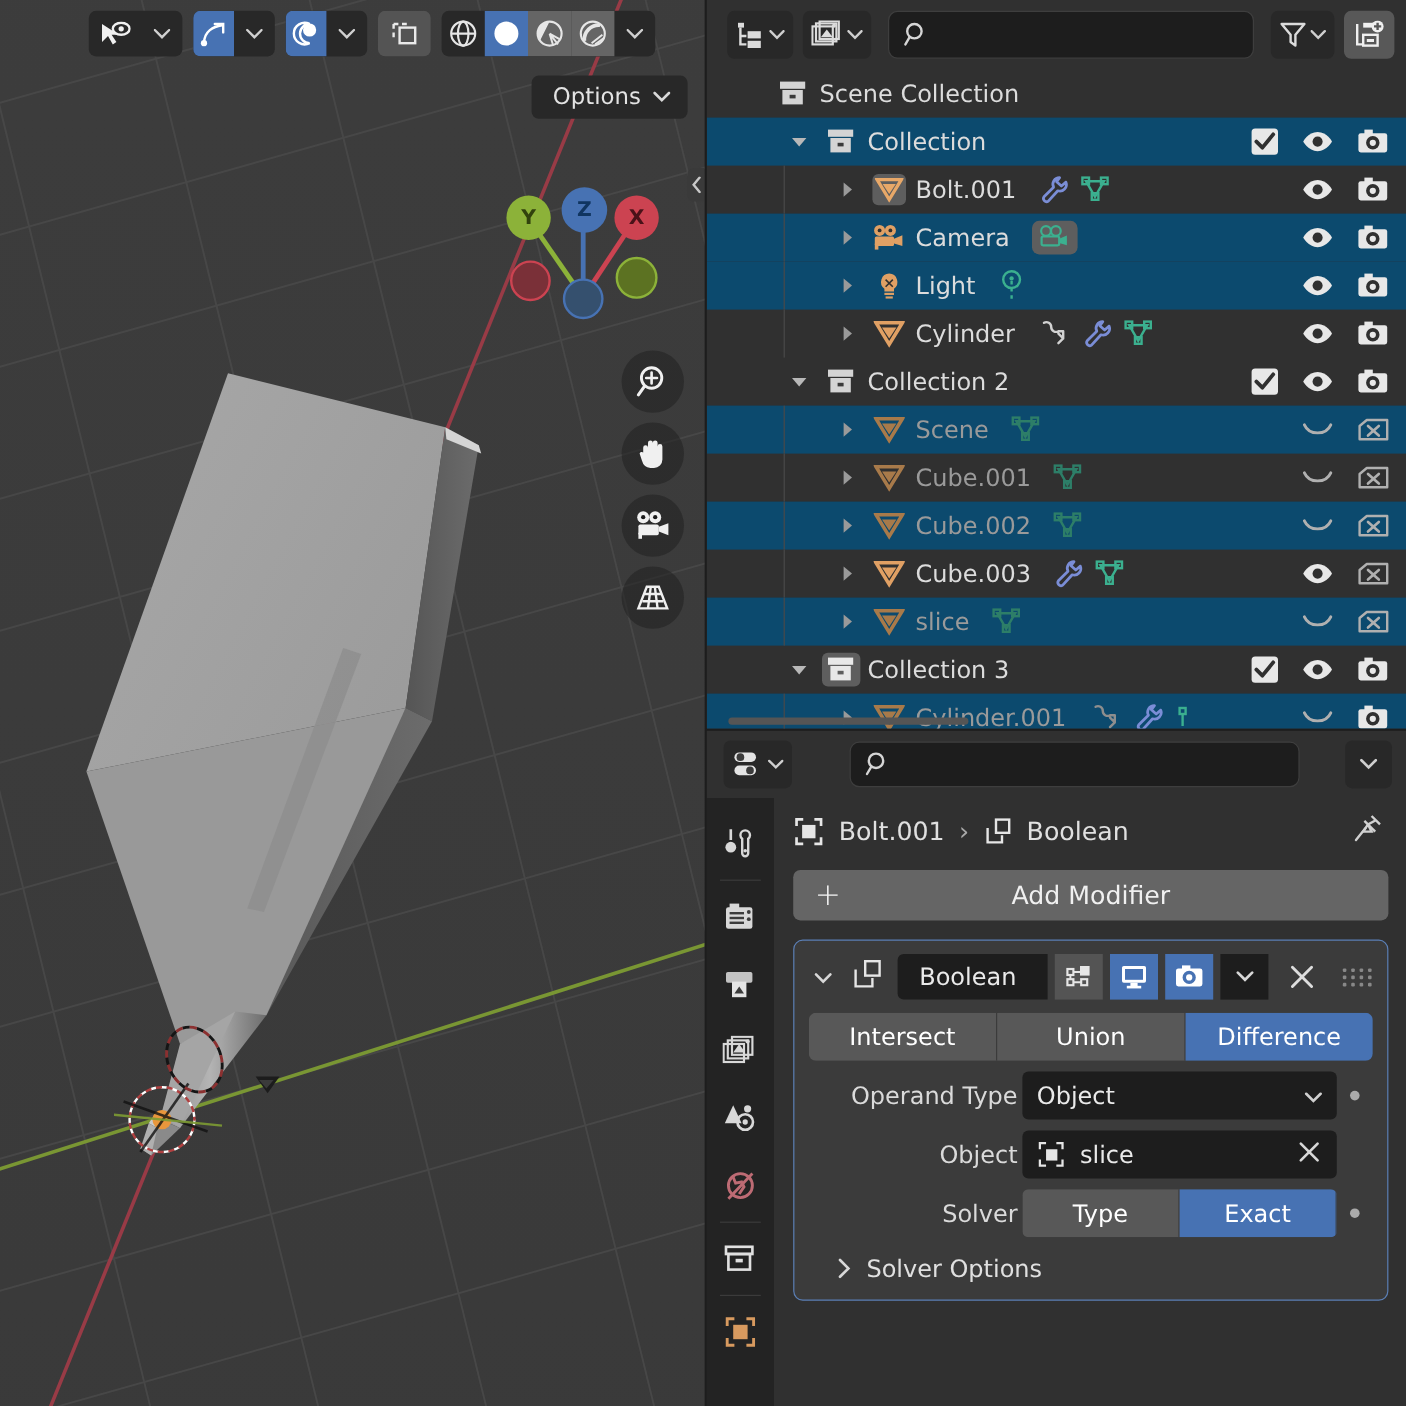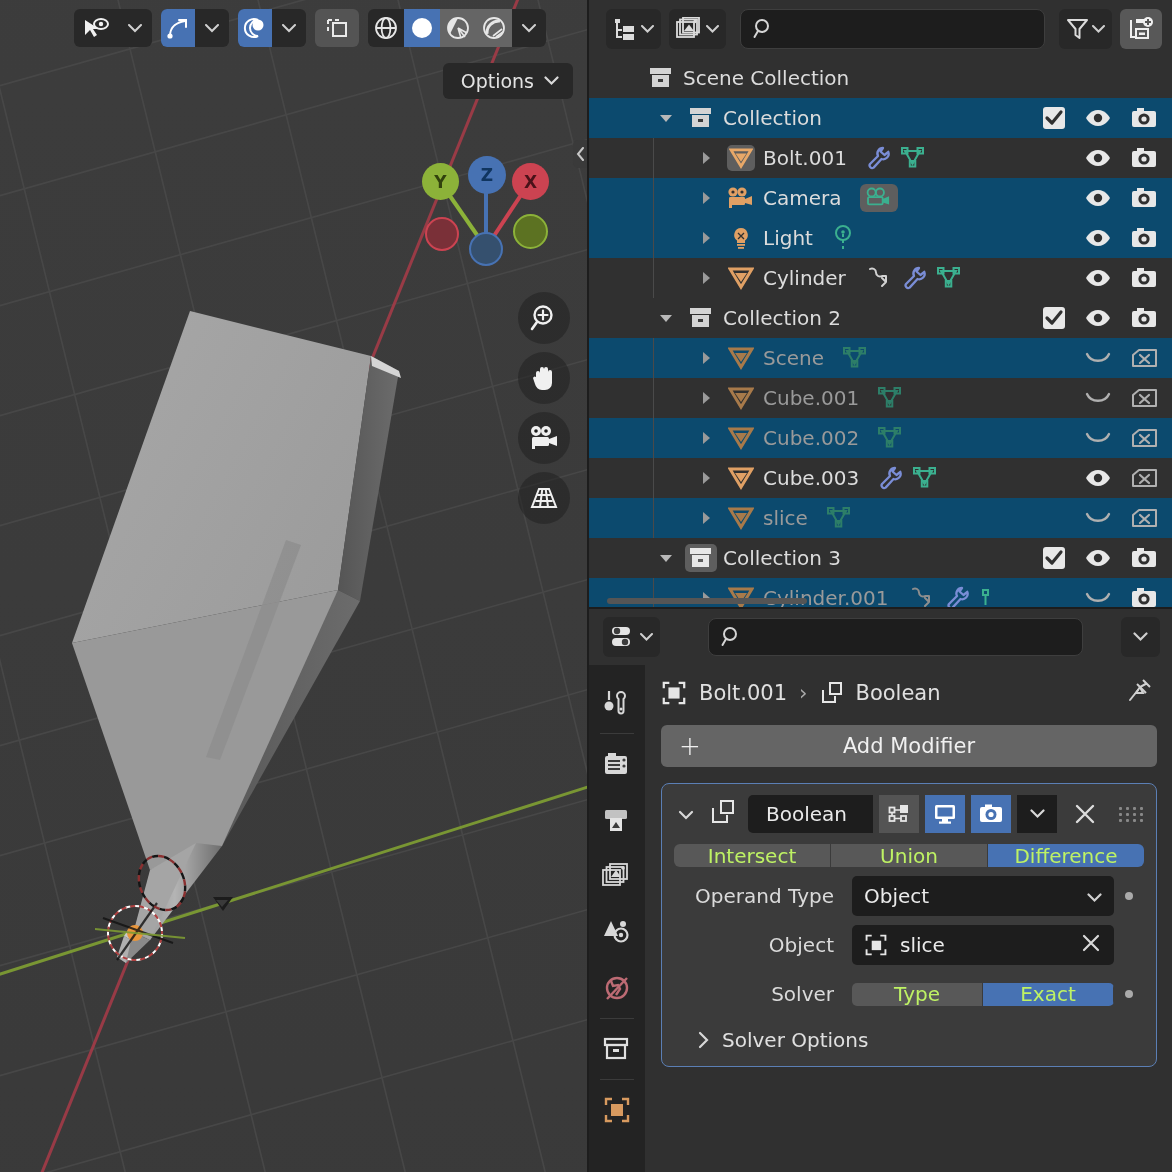--- a/index.html
+++ b/index.html
@@ -165,29 +165,29 @@
   .modtog.on { background: #4772b3; }
   .modtog.off { background: #545454; }
   .modtog.dark { background: #1d1d1d; }
   #mod-x { width: 44px; display: flex; align-items: center; justify-content: center; }
   #drag-dots { margin-left: 6px; display: grid; grid-template-columns: repeat(4,4px);
                gap: 3px; }
   #drag-dots i { width: 3px; height: 3px; background: #888; display: block; border-radius: 1px; }
 
   #op-row { display: flex; margin-top: 10px; border-radius: 6px; overflow: hidden; }
   .opbtn {
-    flex: 1; height: 23px; display: flex; align-items: center; justify-content: center;
-    font-size: 20px; color: #bef264; background: #585858;
+    flex: 1; height: 40px; display: flex; align-items: center; justify-content: center;
+    font-size: 20px; color: #ffffff; background: #585858;
     border-right: 1px solid #3b3b3b;
   }
   .opbtn:last-child { border-right: none; text-align: right; }
   .opbtn.active { background: #4772b3; }
 
   .prow { display: flex; align-items: center; margin-top: 9px; height: 40px; }
-  .plabel { width: 178px; text-align: right; padding-right: 18px;
+  .plabel { width: 178px; text-align: right; padding-right: 4px;
             color: #dadada; font-size: 20px; }
   .pfield {
     flex: 1; height: 40px; background: #1d1d1d; border-radius: 5px;
     display: flex; align-items: center; padding: 0 12px; color: #eaeaea;
     font-size: 20px; position: relative;
   }
   .pdot { width: 30px; display: flex; align-items: center; justify-content: center; }
   .pdot i { width: 8px; height: 8px; border-radius: 50%; background: #aaa; display:block; }
   .segbtns { flex: 1; display: flex; border-radius: 5px; overflow: hidden; }
   .segbtns .opbtn { border-right: 1px solid #3b3b3b; }

